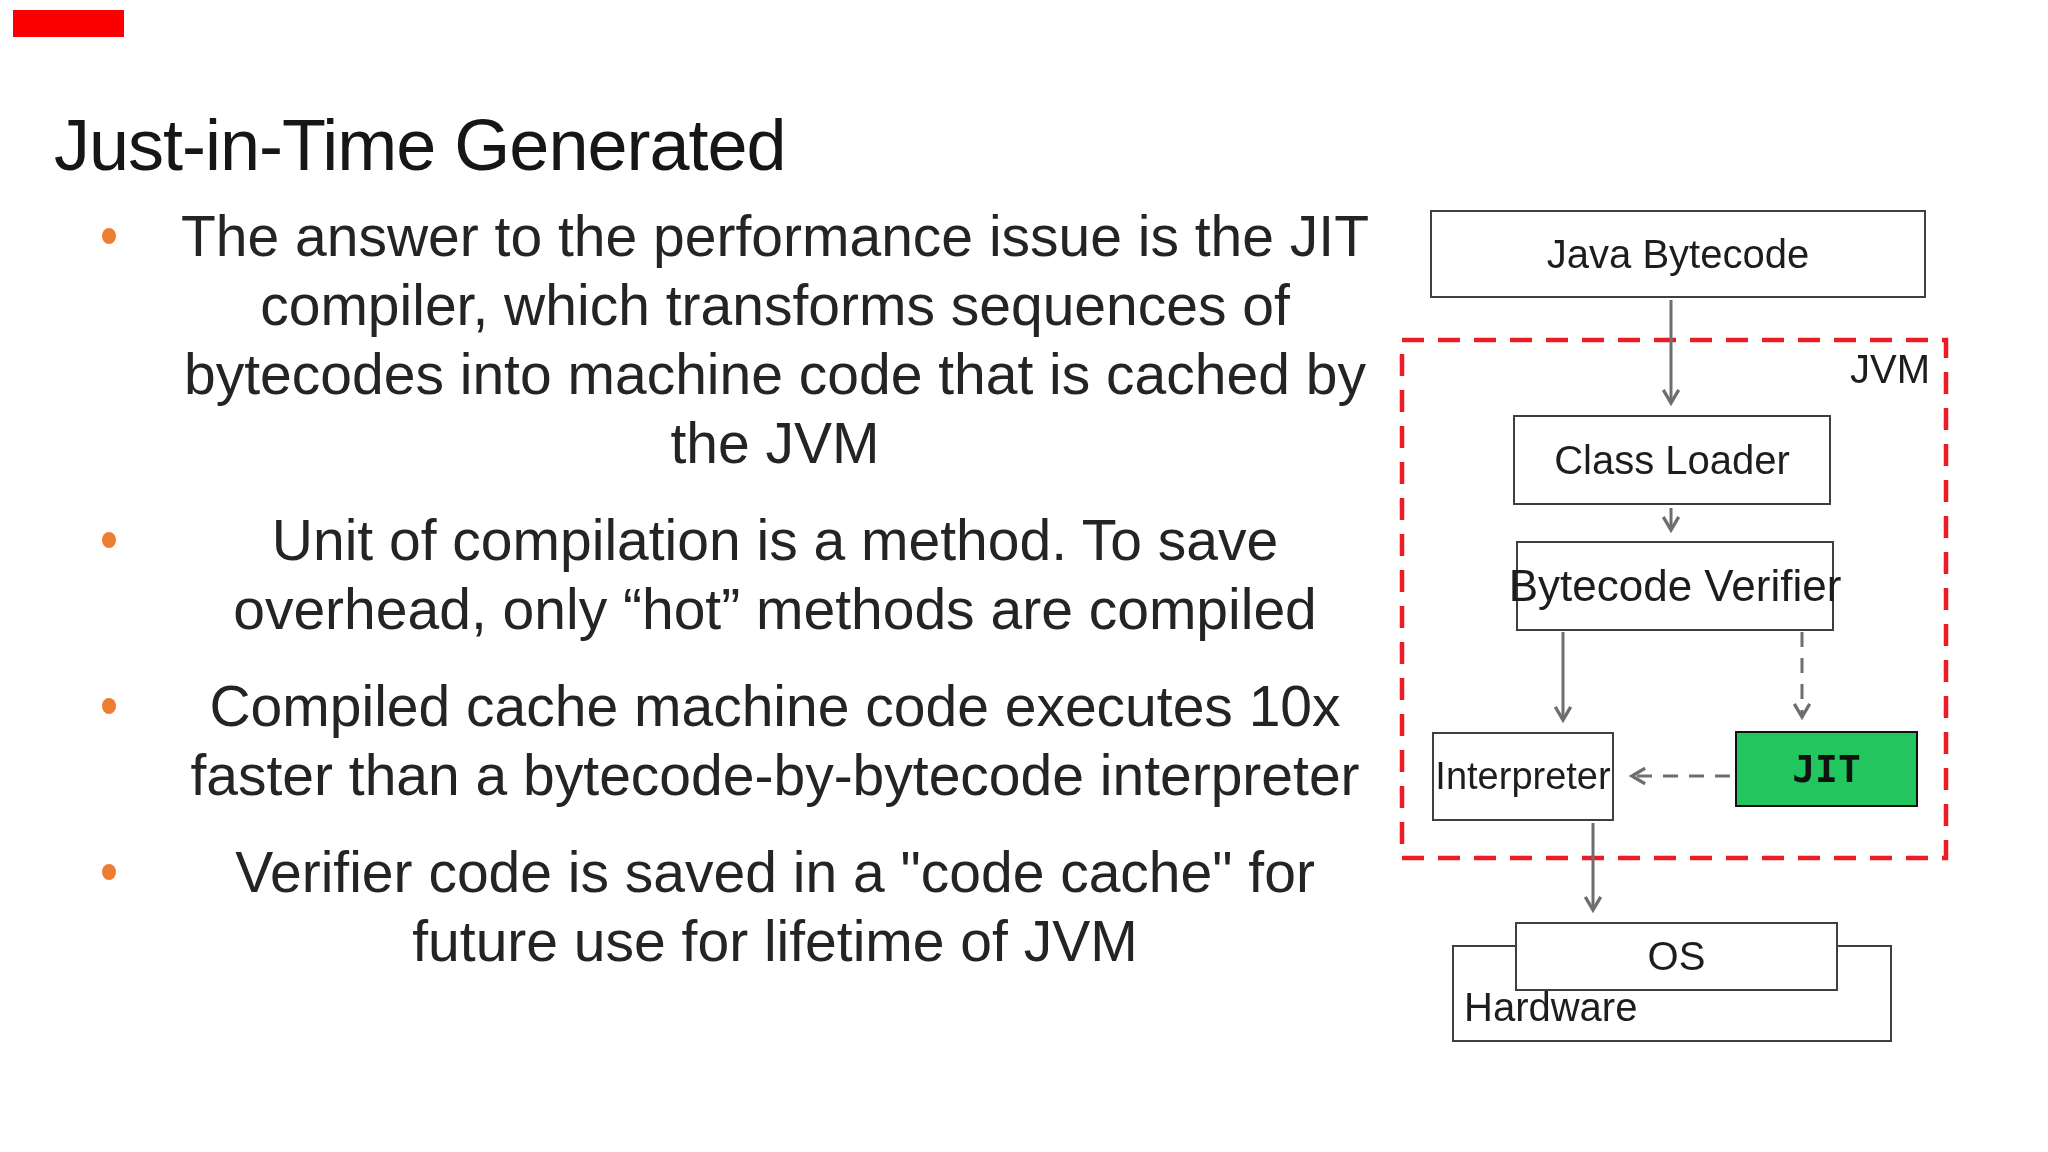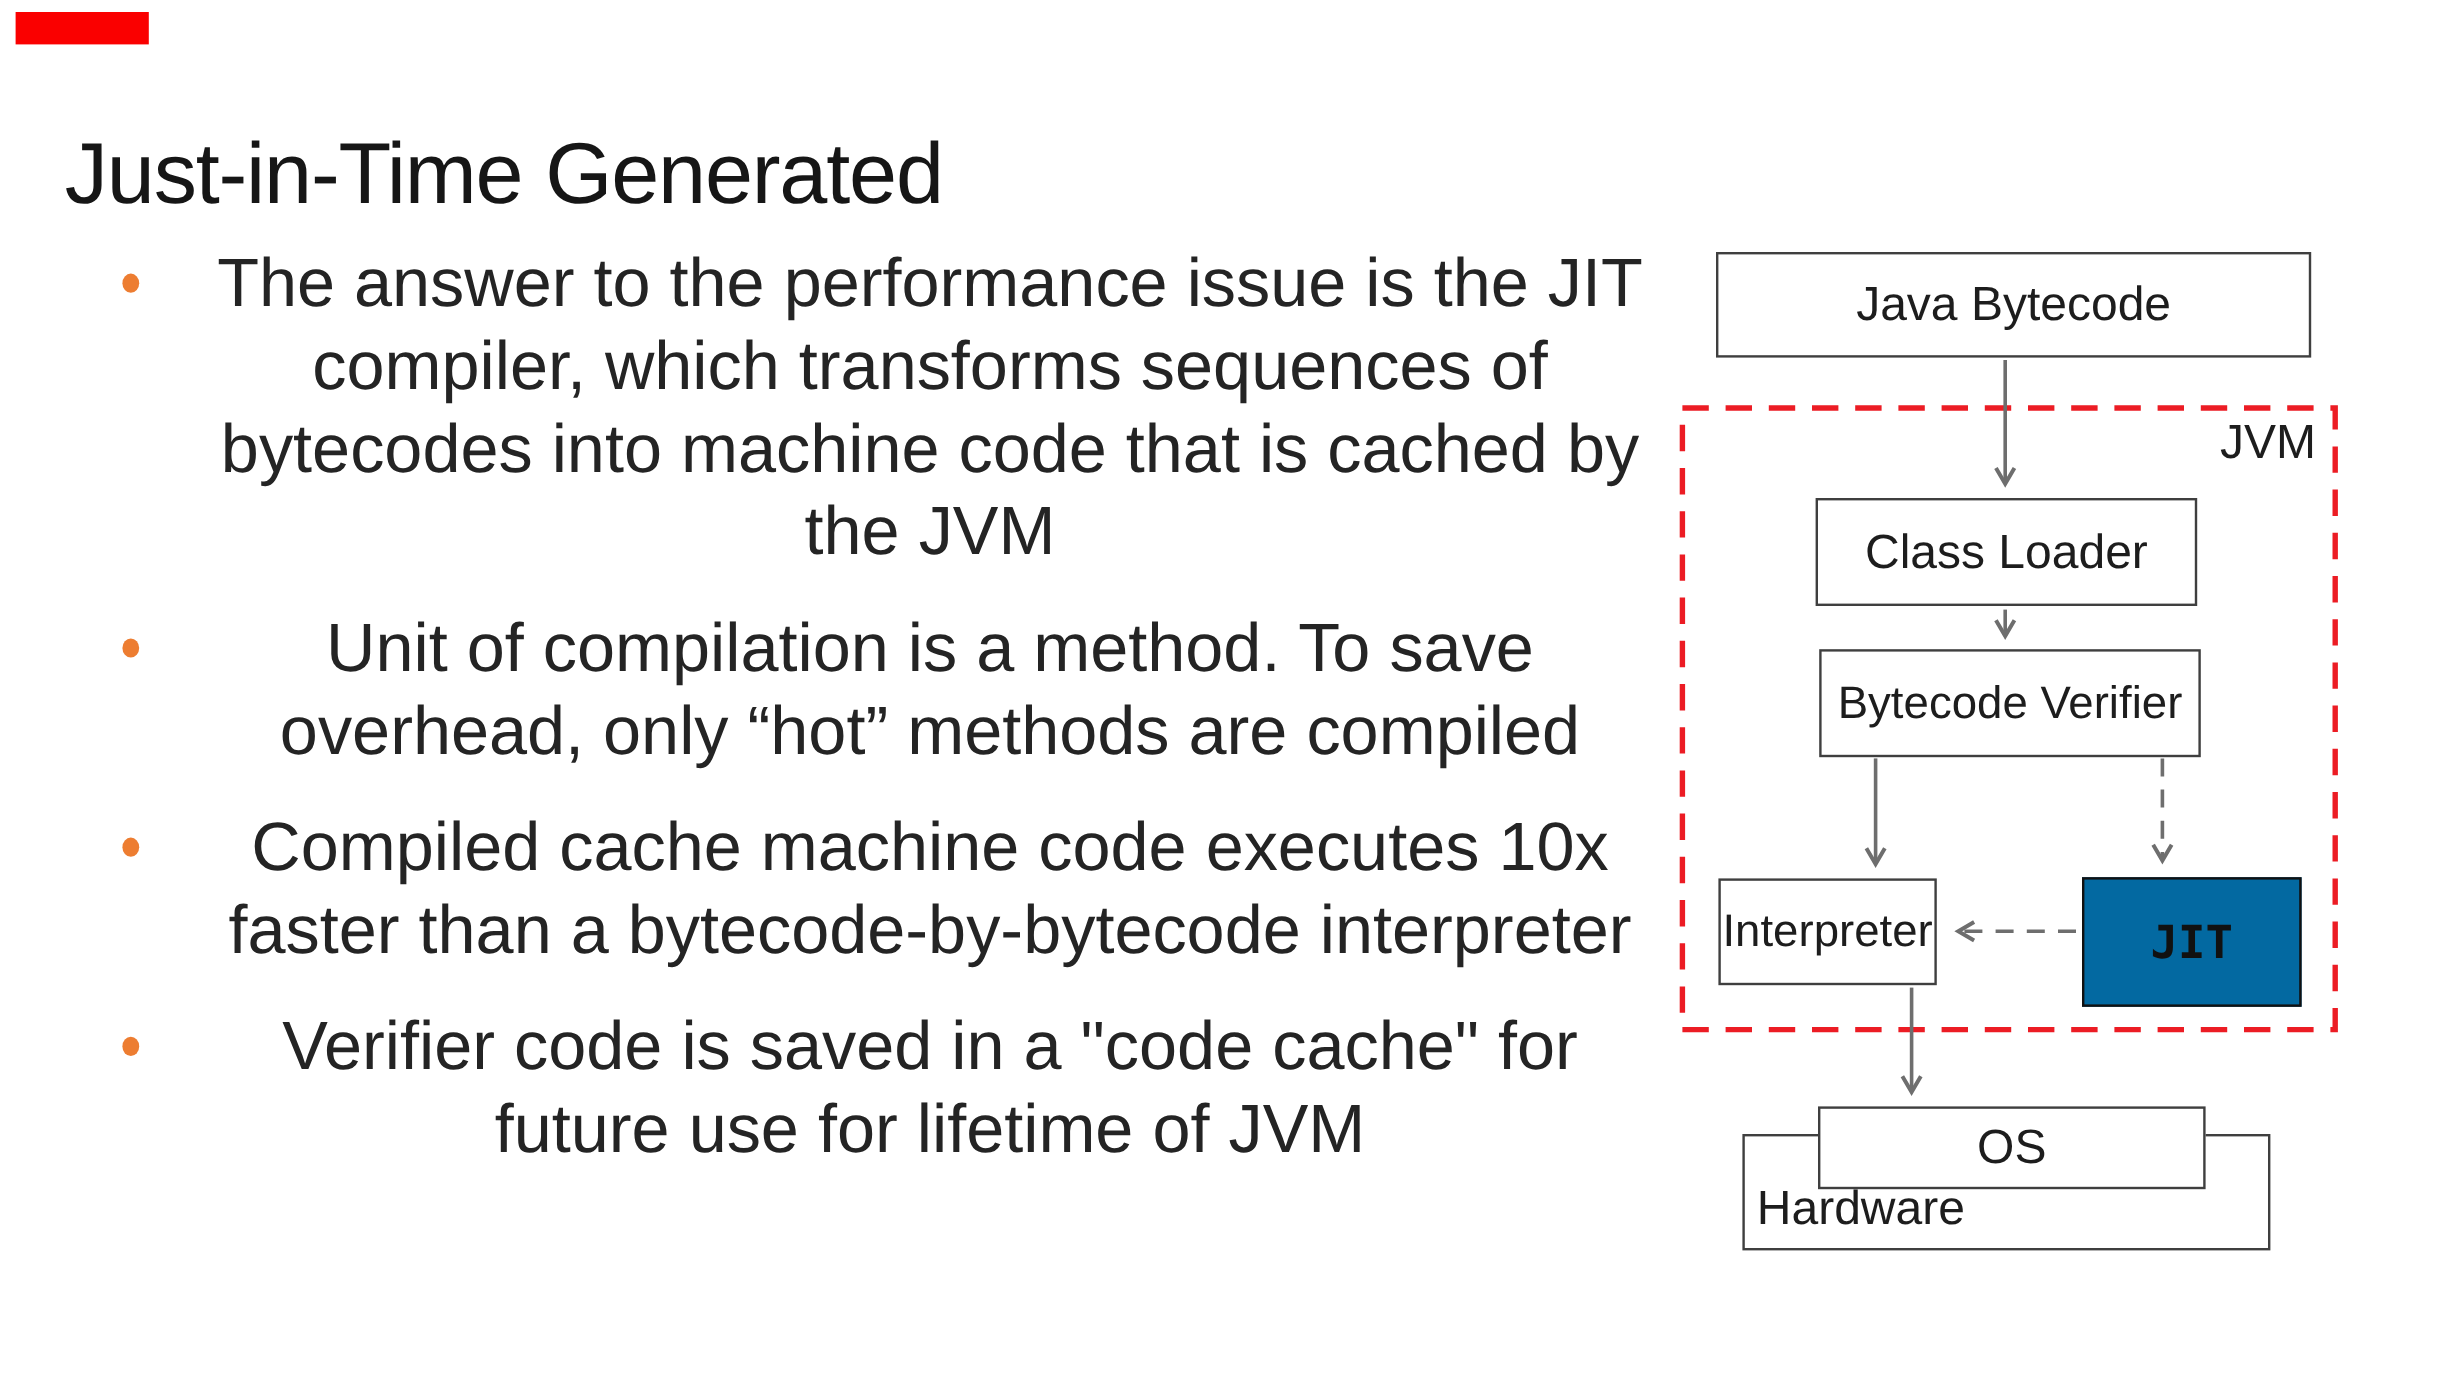--- a/index.html
+++ b/index.html
@@ -30,25 +30,25 @@
 
   
   .dia-svg { position:absolute; left:0; top:0; z-index:1; }
   .dbox {
     position:absolute; box-sizing:border-box; background:#ffffff;
     border:2.5px solid #3F3F3F; display:flex; align-items:center; justify-content:center;
     font-size:40px; color:#1d1d1d; z-index:2; white-space:nowrap;
   }
   .node-java-bytecode { left:1430px; top:210px; width:496px; height:88px;text-align:center; }
   .node-class-loader  { left:1513px; top:415px; width:318px; height:90px; }
-  .node-bytecode-verifier { left:1516px; top:541px; width:318px; height:90px; font-size:38px;text-align:right; }
+  .node-bytecode-verifier { left:1516px; top:541px; width:318px; height:90px; font-size:44px;text-align:right; }
   .node-interpreter   { left:1432px; top:732px; width:182px; height:89px; font-size:38px; }
   .node-jit {
-    left:1735px; top:731px; width:183px; height:108px;
-    background:#0369a1; border-color:#111111;
+    left:1735px; top:731px; width:183px; height:76px;
+    background:#22c55e; border-color:#111111;
     font-family:"DejaVu Sans Mono", monospace; font-weight:bold; font-size:38px; color:#111111;
   }
   .node-os        { left:1515px; top:922px; width:323px; height:69px; z-index:3; }
   .node-hardware  { left:1452px; top:945px; width:440px; height:97px;
                     justify-content:flex-start; padding-left:10px; padding-top:28px; }
   .jvm-label {
     position:absolute; left:1760px; top:347px; width:170px; text-align:right;
     font-size:40px; color:#1d1d1d; z-index:2;
   }
 </style>

